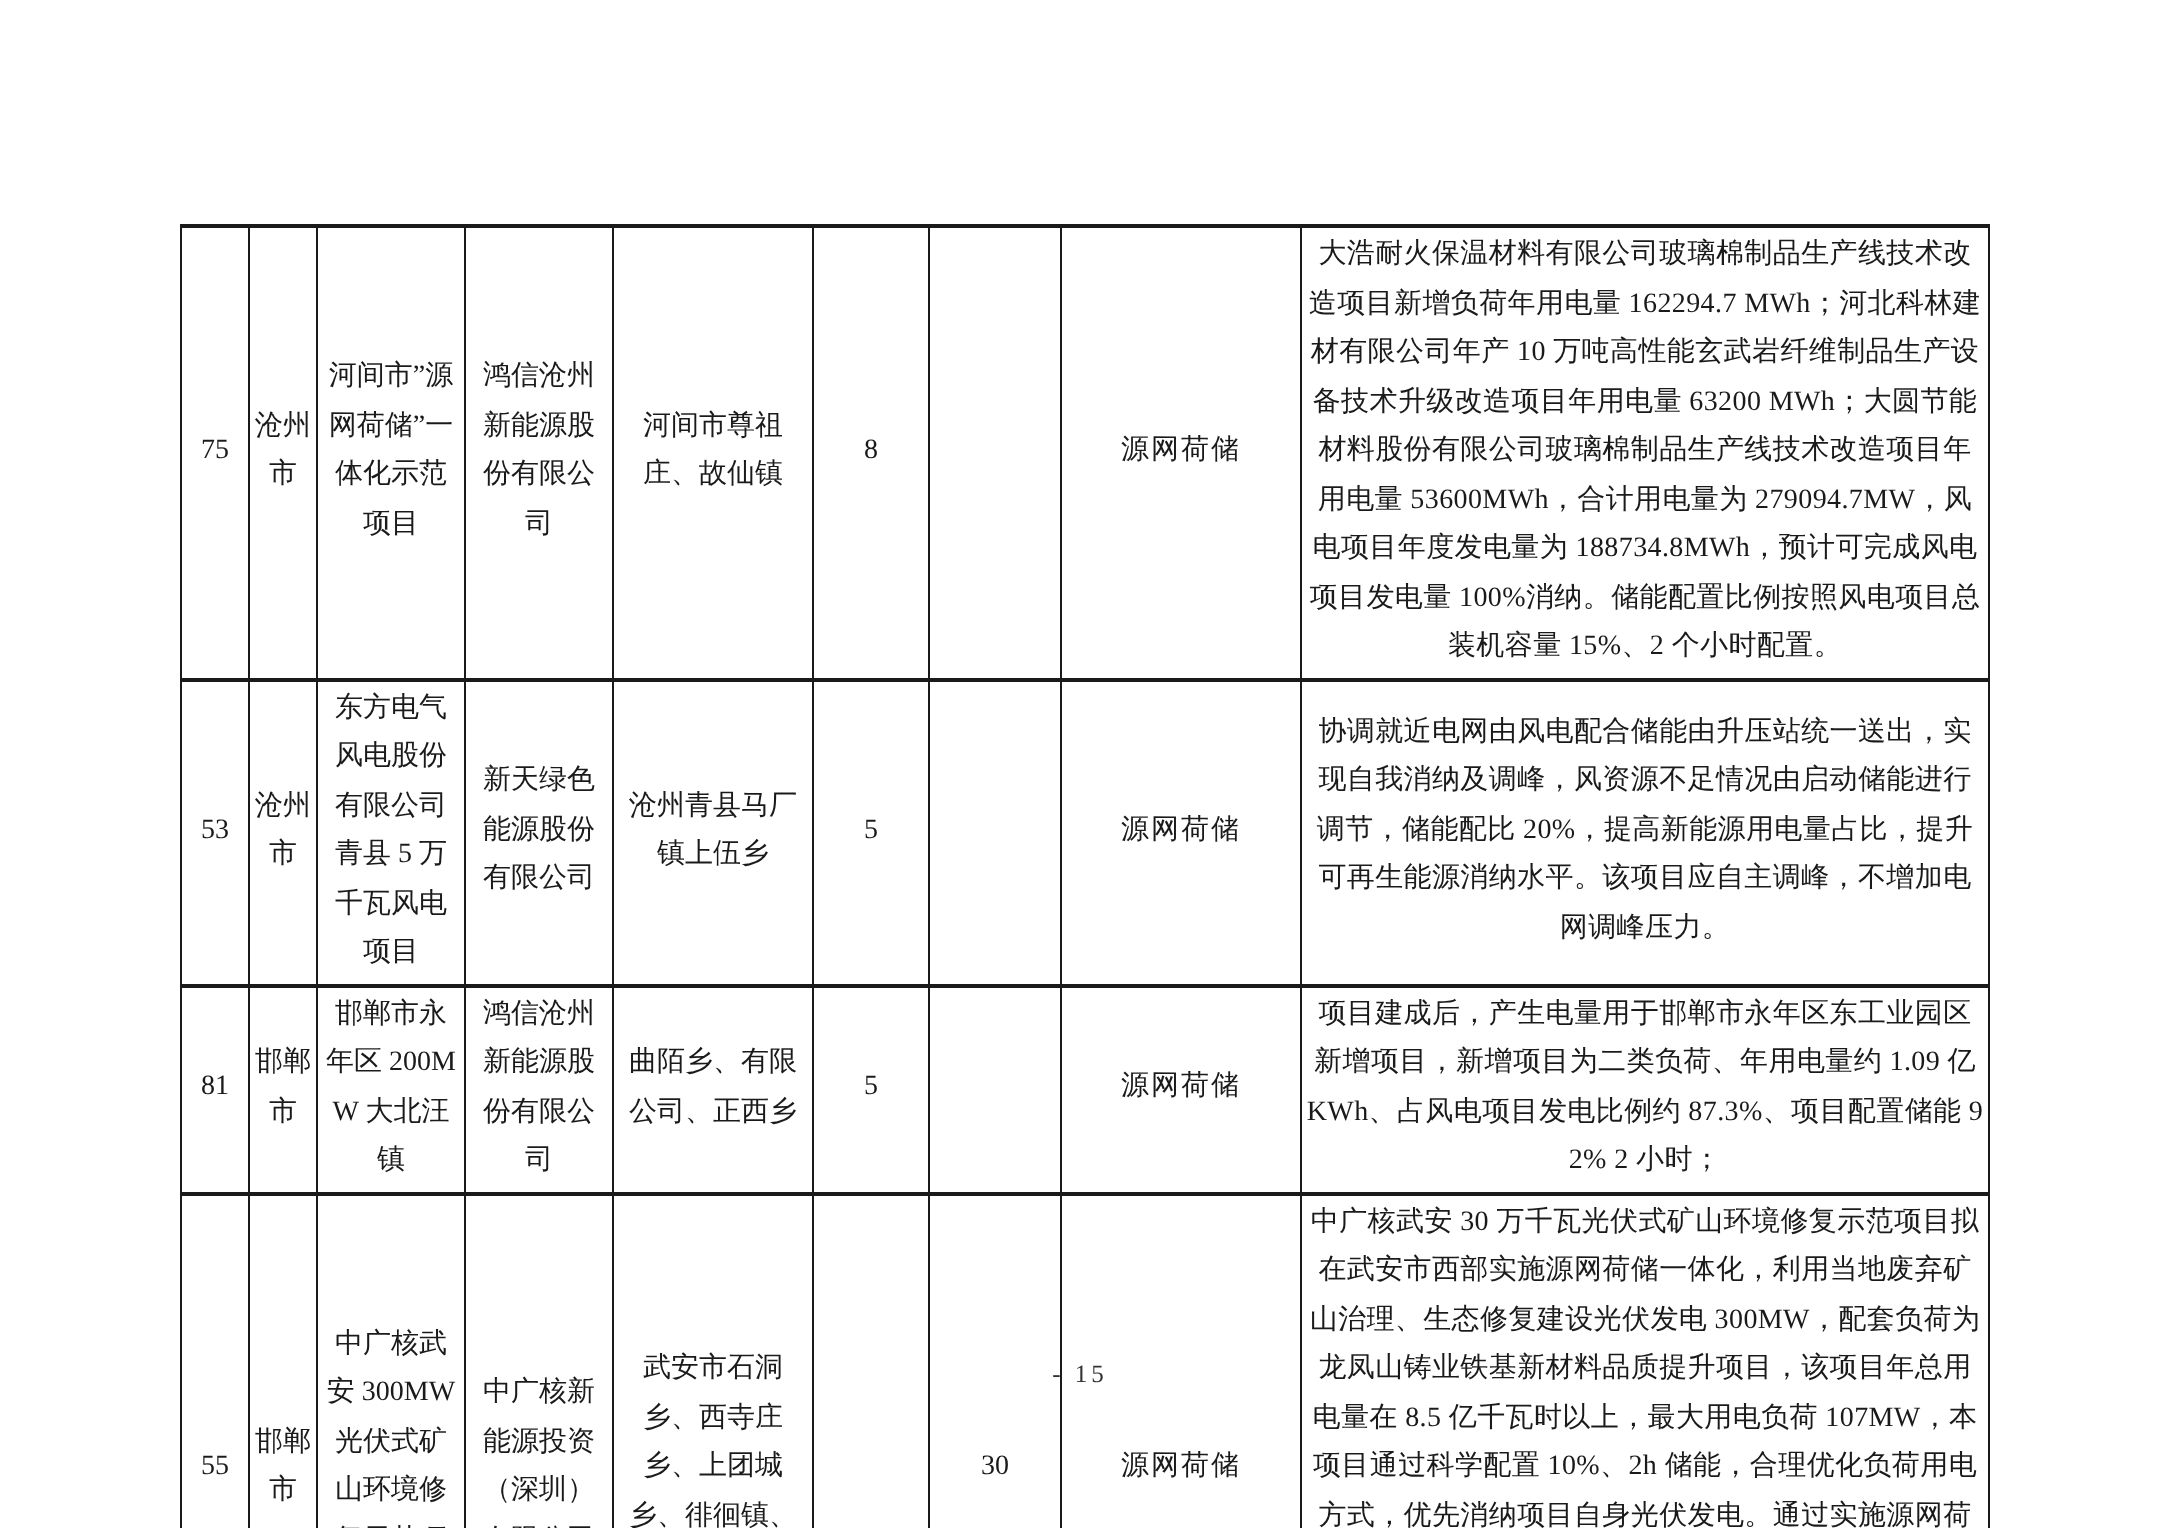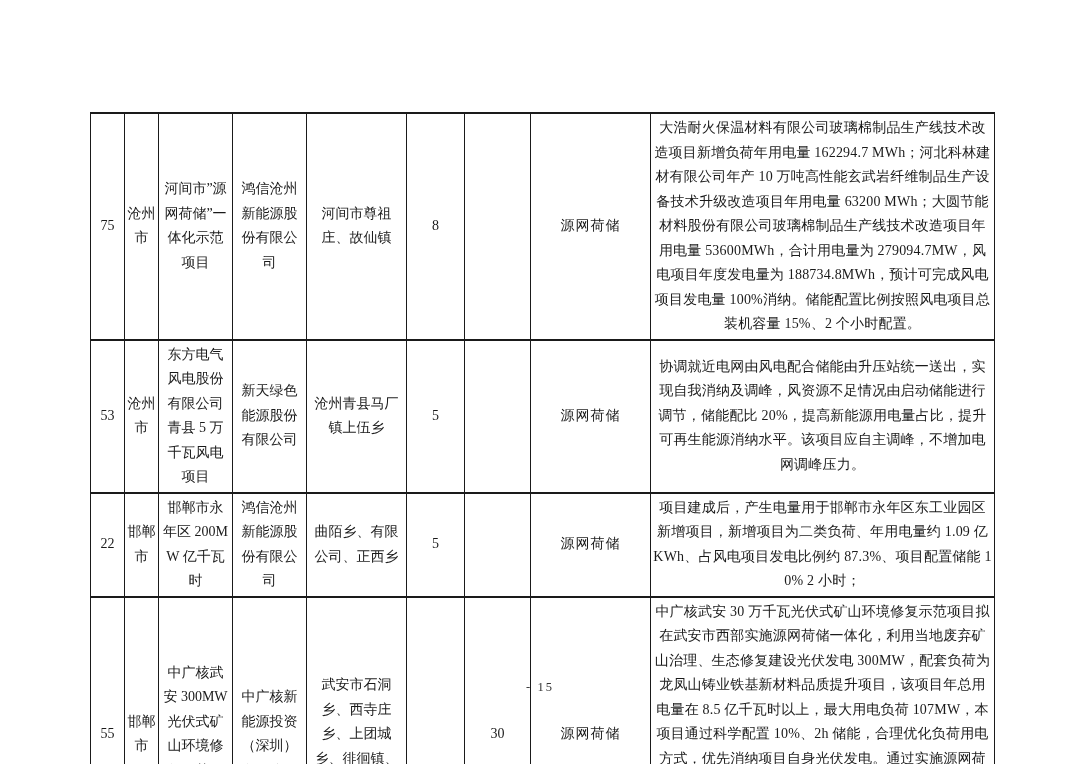--- a/index.html
+++ b/index.html
@@ -97,29 +97,29 @@
         <td class="city">沧州市</td>
         <td class="proj">东方电气风电股份有限公司青县 5 万千瓦风电项目</td>
         <td class="comp">新天绿色能源股份有限公司</td>
         <td class="loc">沧州青县马厂镇上伍乡</td>
         <td class="num">5</td>
         <td class="num"></td>
         <td class="cat">源网荷储</td>
         <td class="desc">协调就近电网由风电配合储能由升压站统一送出，实现自我消纳及调峰，风资源不足情况由启动储能进行调节，储能配比 20%，提高新能源用电量占比，提升可再生能源消纳水平。该项目应自主调峰，不增加电网调峰压力。</td>
       </tr>
       <tr class="r54">
-        <td class="no">22</td>
+        <td class="no">81</td>
         <td class="city">邯郸市</td>
-        <td class="proj">邯郸市永年区 200MW 亿千瓦时</td>
+        <td class="proj">邯郸市永年区 200MW 大北汪镇</td>
         <td class="comp">鸿信沧州新能源股份有限公司</td>
         <td class="loc">曲陌乡、有限公司、正西乡</td>
         <td class="num">5</td>
         <td class="num"></td>
         <td class="cat">源网荷储</td>
-        <td class="desc">项目建成后，产生电量用于邯郸市永年区东工业园区新增项目，新增项目为二类负荷、年用电量约 1.09 亿 KWh、占风电项目发电比例约 87.3%、项目配置储能 10% 2 小时；</td>
+        <td class="desc">项目建成后，产生电量用于邯郸市永年区东工业园区新增项目，新增项目为二类负荷、年用电量约 1.09 亿 KWh、占风电项目发电比例约 87.3%、项目配置储能 92% 2 小时；</td>
       </tr>
       <tr class="r55">
         <td class="no">55</td>
         <td class="city">邯郸市</td>
         <td class="proj">中广核武安 300MW 光伏式矿山环境修复示范项目</td>
         <td class="comp">中广核新能源投资（深圳）有限公司</td>
         <td class="loc">武安市石洞乡、西寺庄乡、上团城乡、徘徊镇、午汲镇</td>
         <td class="num"></td>
         <td class="num">30</td>
         <td class="cat">源网荷储</td>

